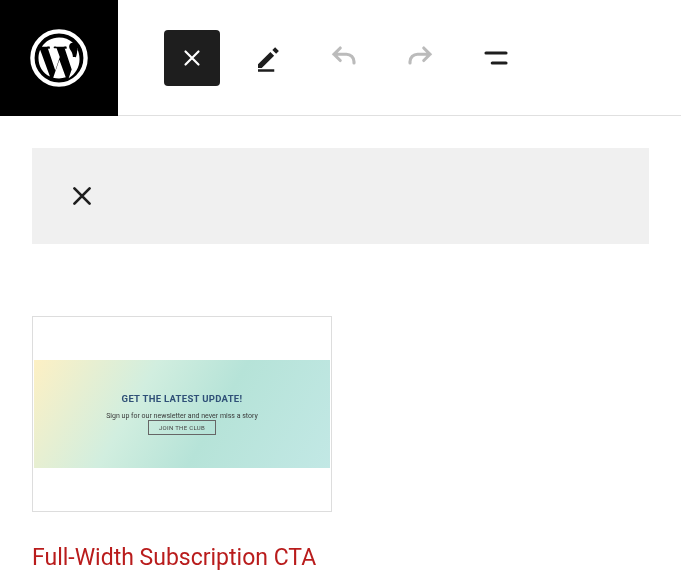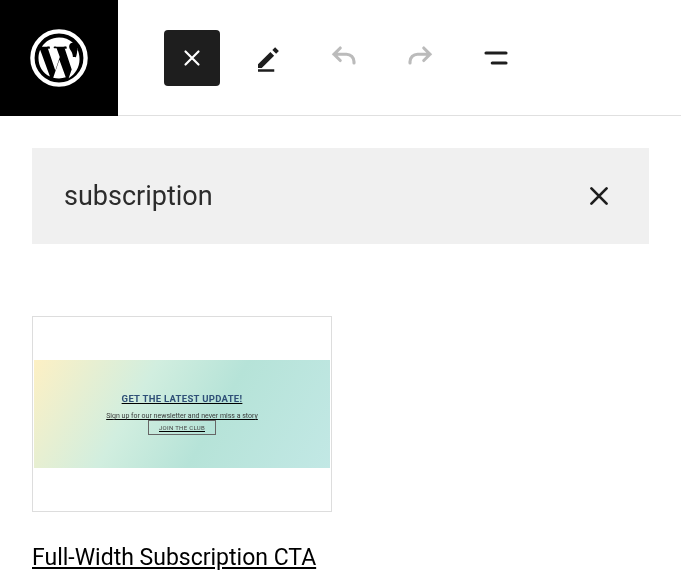--- a/index.html
+++ b/index.html
@@ -69,21 +69,20 @@
       justify-content: center;
       cursor: pointer;
       border: none;
       background: transparent;
     }
     .results {
       padding-top: 72px;
     }
     .pattern-card {
       width: 323px;
-      text-decoration: underline;
     }
     .pattern-preview {
       width: 300px;
       height: 196px;
       border: 1px solid #ddd;
       background: #fff;
       display: flex;
       align-items: center;
       justify-content: center;
       padding: 42px 0;
@@ -110,21 +109,21 @@
     }
     .cta-button {
       border: 1px solid #666;
       padding: 3px 10px;
       font-size: 6px;
       color: #444;
       letter-spacing: 0.3px;
     }
     .pattern-label {
       font-size: 23px;
-      color: #000000;
+      color: #b91c1c;
       padding-top: 32px;
       font-weight: 400;
     }
   </style>
 </head>
 <body>
 
 <div class="top-toolbar">
   <div class="logo-box">
     <svg class="icon-svg" width="58" height="58" viewBox="0 0 24 24">
@@ -157,21 +156,20 @@
     <button class="btn">
       <svg class="icon-svg" width="30" height="30" viewBox="0 0 24 24">
         <path stroke="#1e1e1e" stroke-width="2.5" stroke-linecap="round" d="M4 8h16M9 16h11"></path>
       </svg>
     </button>
   </div>
 </div>
 
 <div class="content">
   <div class="search-bar">
-    <span class="search-text">subscription</span>
     <button class="clear-btn">
       <svg class="icon-svg" width="26" height="26" viewBox="0 0 24 24">
         <path stroke="#1e1e1e" stroke-width="2.5" stroke-linecap="round" d="M5 5l14 14M5 19L19 5"></path>
       </svg>
     </button>
   </div>
 
   <div class="results">
     <div class="pattern-card">
       <div class="pattern-preview">

